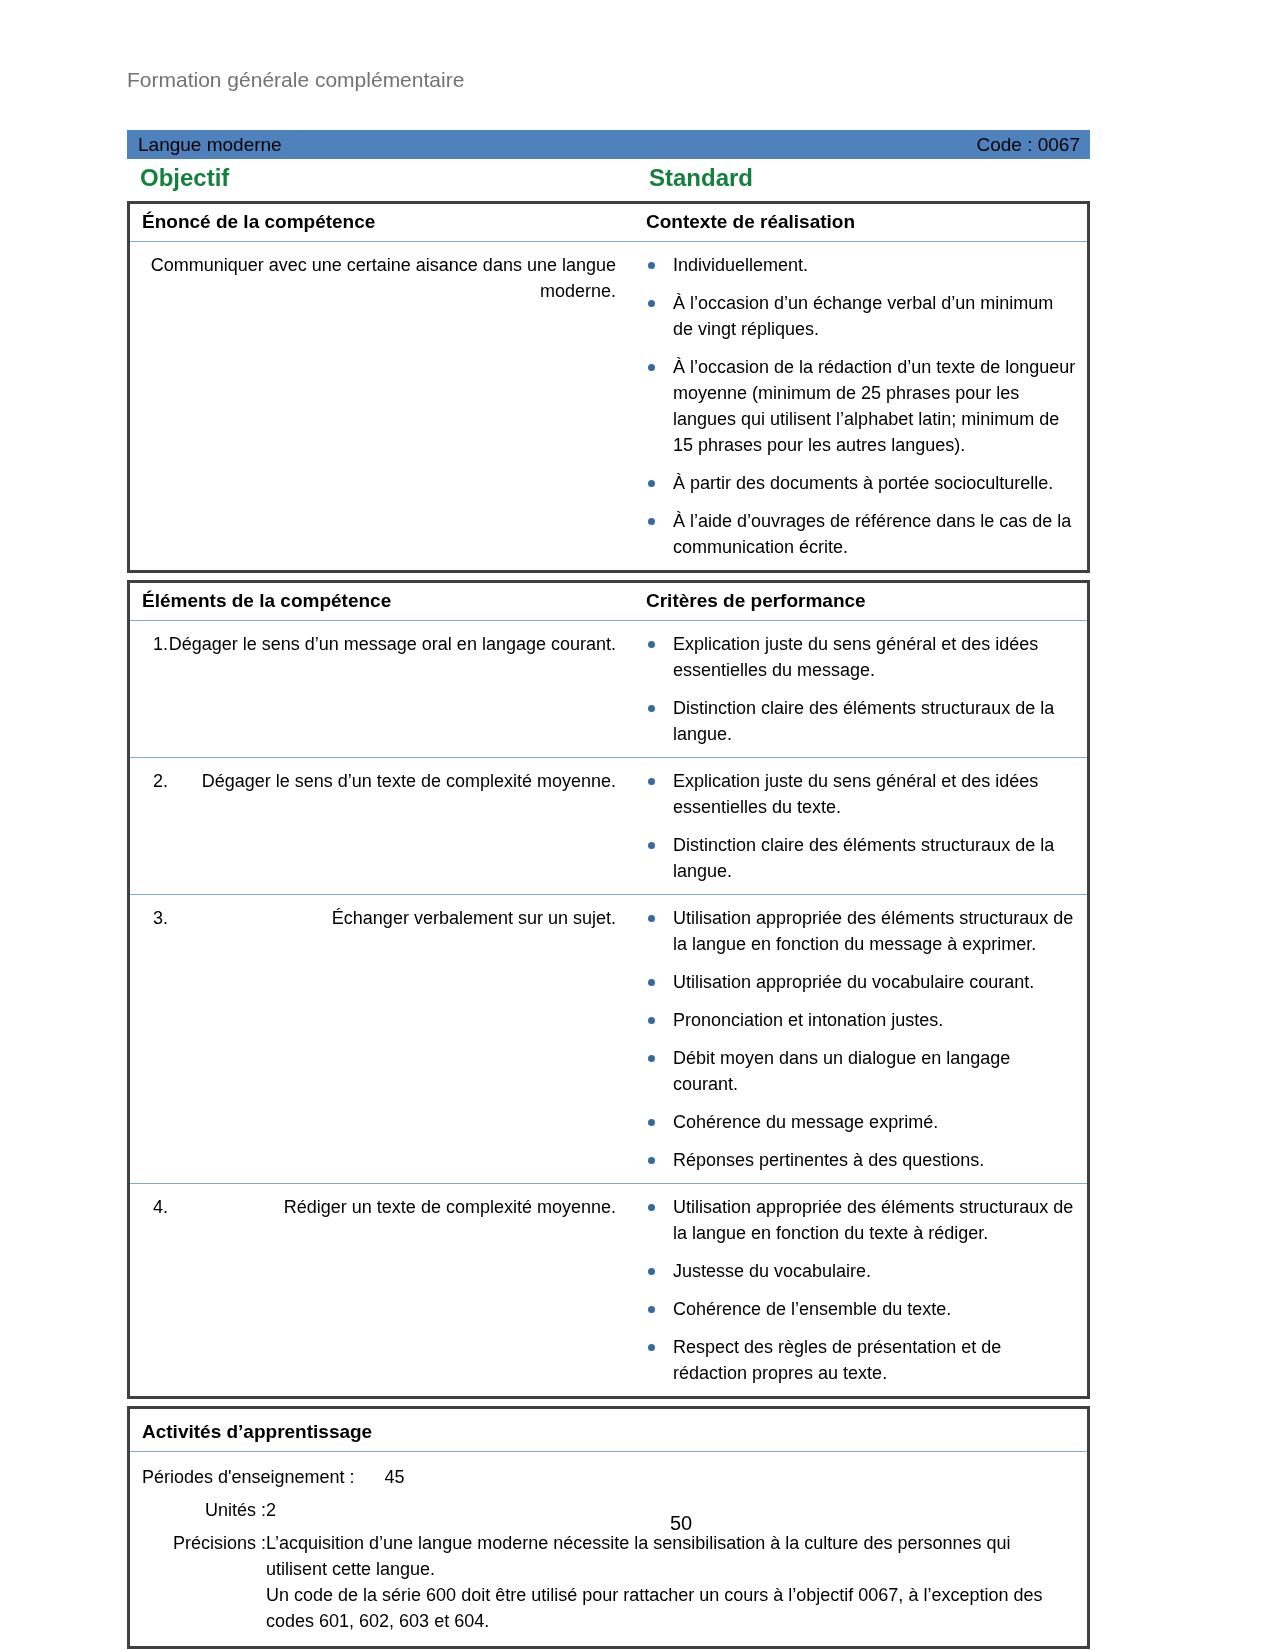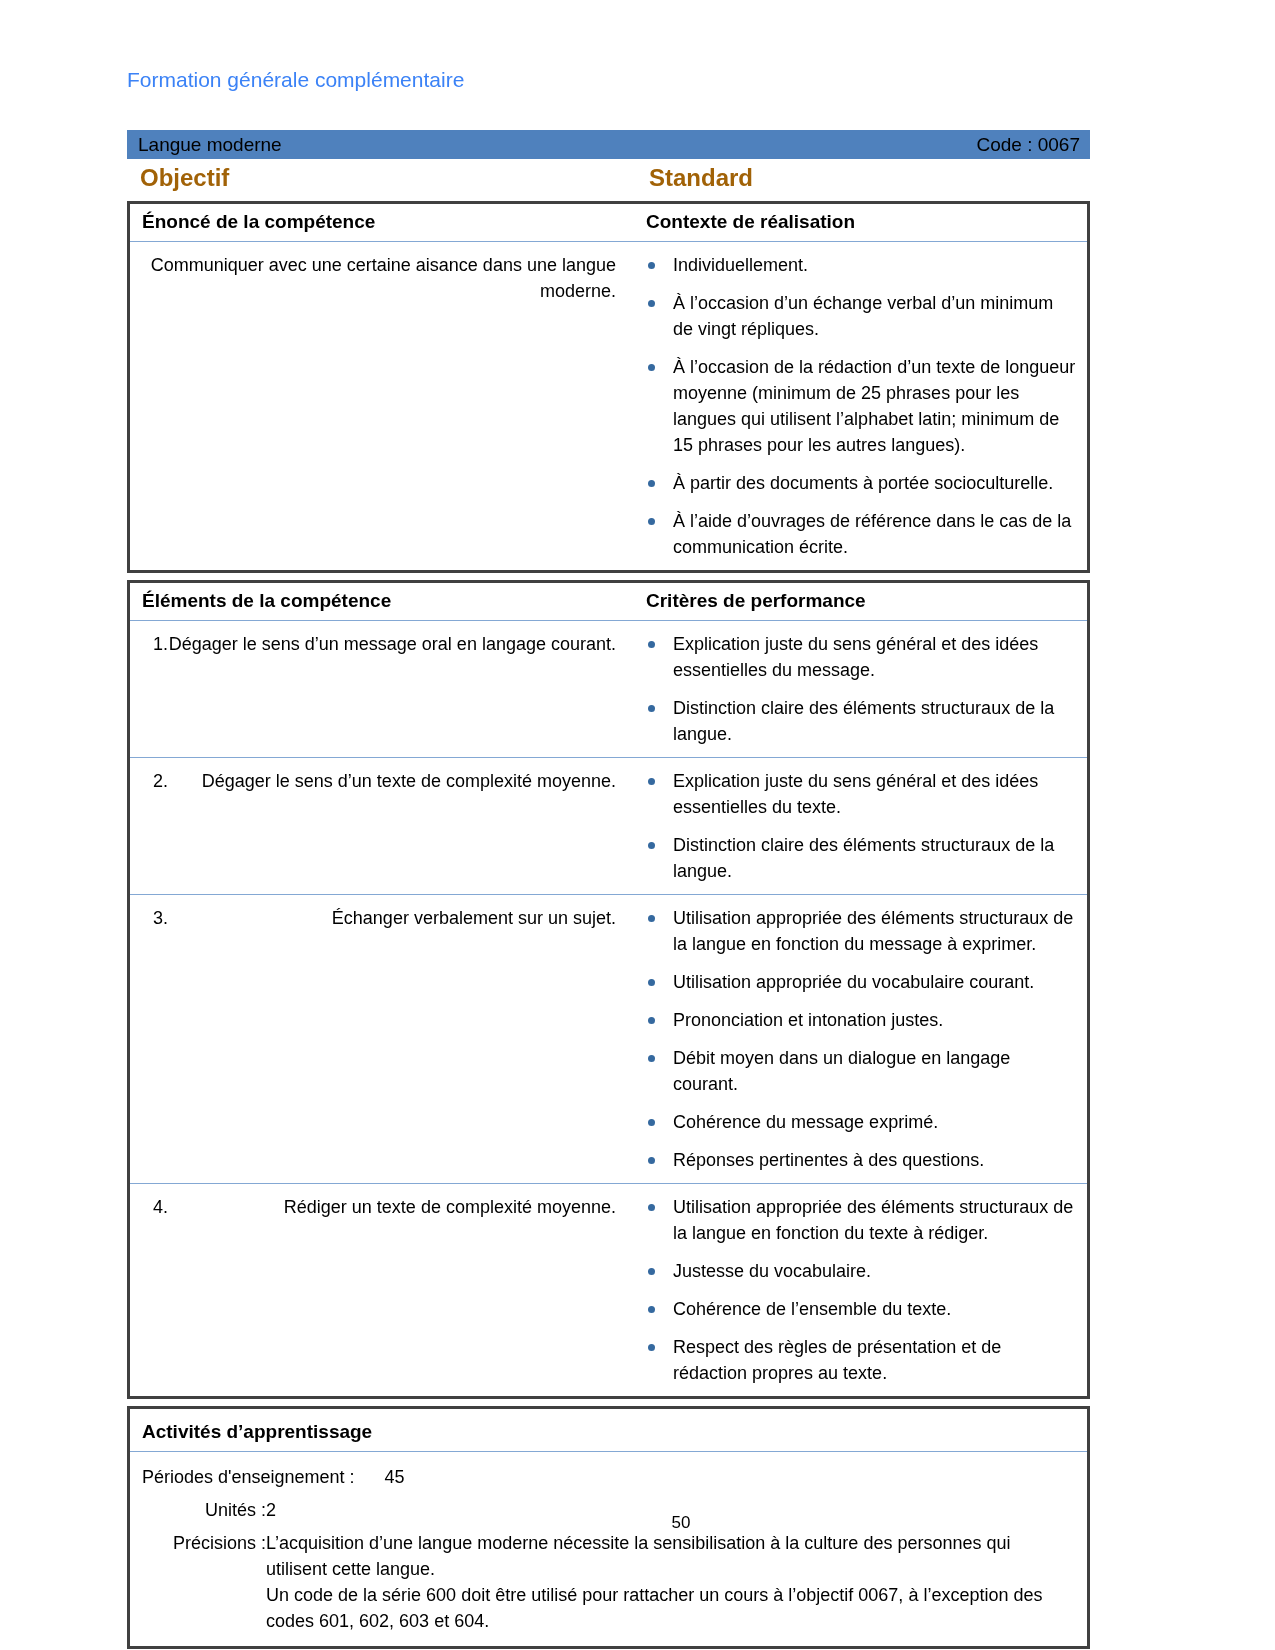--- a/index.html
+++ b/index.html
@@ -10,41 +10,41 @@
     font-family: "Liberation Sans", "DejaVu Sans", sans-serif;
     font-stretch: condensed;
     color: #000000;
     font-size: 18px;
     line-height: 26px;
   }
   .content { position: absolute; left: 127px; top: 0; width: 963px; }
 
   .doc-header {
     margin-top: 66px;
-    color: #3b82f6;
+    color: #737373;
     font-size: 21px;
     line-height: 28px;
   }
 
   .banner {
     margin-top: 36px;
     background: #4f81bd;
     color: #000000;
     height: 29px;
     display: flex;
     align-items: center;
     justify-content: space-between;
     padding: 0 10px 0 11px;
     font-size: 19px;
   }
 
   .col-headings { position: relative; height: 40px; margin-top: 2px; }
   .col-headings .hd {
     position: absolute; top: 4px;
-    color: #a16207; font-weight: bold; font-size: 24px;
+    color: #15803d; font-weight: bold; font-size: 24px;
   }
   .hd-objectif { left: 13px; }
   .hd-standard { left: 522px; }
 
   .tbl {
     border: 3px solid #404040;
     background: #ffffff;
     margin-bottom: 7px;
   }
   .tbl-head { display: flex; font-weight: bold; font-size: 19px;
@@ -79,21 +79,21 @@
     border-bottom: 1px solid #84a8d4; }
   .act-body { padding: 5px 12px 12px; }
   .act-row { display: flex; margin-top: 7px; }
   .act-label { flex: none; width: 124px; text-align: right; }
   .act-row.long .act-label { width: auto; }
   .act-row.long .act-value { margin-left: 30px; }
   .act-value { flex: 1; white-space: pre-line; }
 
   .page-number {
     position: absolute; left: 127px; top: 1510px; width: 1108px;
-    text-align: center; font-size: 17px;
+    text-align: center; font-size: 20px;
   }
 </style>
 </head>
 <body>
 
 <div class="content">
 
   <div class="doc-header">Formation générale complémentaire</div>
 
   <div class="banner">

